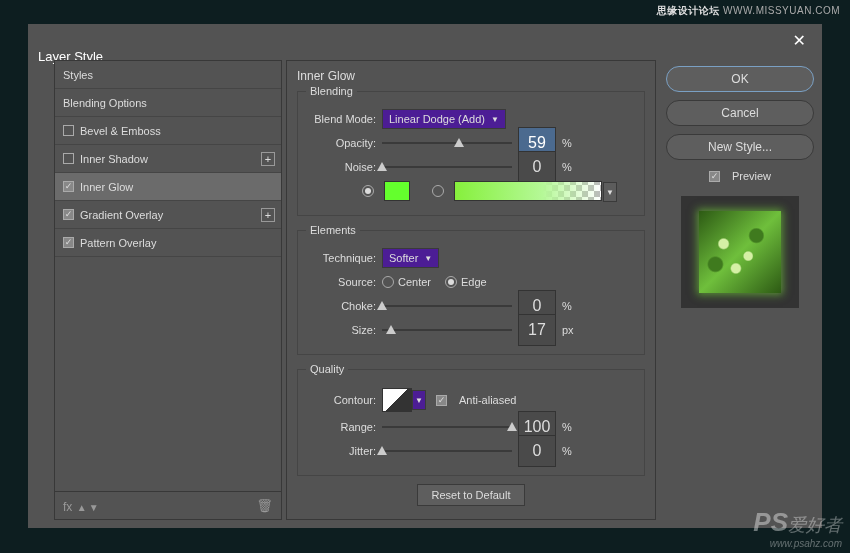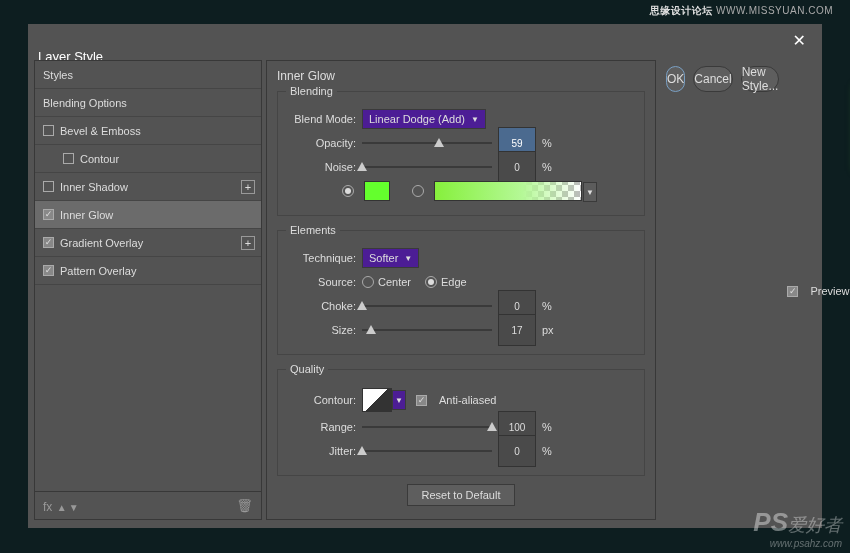--- a/index.html
+++ b/index.html
@@ -1,25 +1,25 @@
 <!DOCTYPE html>
 <html><head>
 <meta charset="utf-8">
 <style>
 * { box-sizing: border-box; margin: 0; padding: 0; font-family: "Segoe UI", Tahoma, sans-serif; }
 body { background: #0d1e20; width: 850px; height: 553px; overflow: hidden; position: relative; }
-.watermark-top { position: absolute; top: 4px; right: 17px; color: #aaa; font-size: 10px; letter-spacing: 0.5px; }
+.watermark-top { position: absolute; top: 4px; right: 10px; color: #aaa; font-size: 10px; letter-spacing: 0.5px; }
 .watermark-top b { color: #ddd; font-weight: bold; }
 .watermark-bottom { position: absolute; bottom: 4px; right: 8px; color: rgba(255,255,255,0.35); font-size: 18px; font-style: italic; font-weight: 300; }
 .watermark-bottom .ps { font-size: 26px; font-weight: bold; font-style: italic; color: rgba(255,255,255,0.4); }
 .dialog { position: absolute; top: 24px; left: 28px; width: 794px; height: 504px; background: #535353; display: flex; flex-direction: column; }
 .titlebar { height: 32px; display: flex; align-items: center; justify-content: space-between; padding: 0 10px; background: #535353; }
 .titlebar-title { color: #fff; font-size: 13px; margin-top: 32px; }
 .close-x { color: #fff; font-size: 16px; cursor: pointer; padding: 4px 6px; }
-.body { flex: 1; display: flex; padding: 4px 6px 8px 6px; gap: 4px; }
+.body { flex: 1; display: flex; padding: 4px 6px 8px 6px; gap: 4px; margin-left: 20px; }
 .sidebar { width: 228px; display: flex; flex-direction: column; }
 .sidebar-list { border: 1px solid #383838; background: #535353; flex: 1; }
 .side-item { height: 28px; display: flex; align-items: center; padding: 0 8px; border-bottom: 1px solid #454545; color: #ddd; font-size: 11px; cursor: pointer; position: relative; }
 .side-item.sub { padding-left: 28px; }
 .side-item.selected { background: #6b6b6b; }
 .chk { width: 11px; height: 11px; border: 1px solid #aaa; margin-right: 6px; display: inline-flex; align-items: center; justify-content: center; font-size: 9px; color: #ddd; line-height: 1; }
 .chk.filled { background: #888; }
 .plus-box { position: absolute; right: 6px; width: 14px; height: 14px; border: 1px solid #999; display: flex; align-items: center; justify-content: center; font-size: 11px; color: #ddd; }
 .sidebar-footer { height: 28px; border: 1px solid #383838; border-top: none; display: flex; align-items: center; justify-content: space-between; padding: 0 8px; color: #999; }
 .sidebar-footer .fx { font-size: 12px; }
@@ -29,32 +29,32 @@
 .section-title { font-size: 12px; color: #ddd; margin-bottom: 2px; }
 fieldset { border: 1px solid #454545; padding: 8px 8px 10px 8px; margin-bottom: 8px; }
 legend { font-size: 11px; color: #ddd; padding: 0 4px; }
 .row { display: flex; align-items: center; margin: 4px 0; height: 20px; }
 .lbl { width: 76px; text-align: right; padding-right: 6px; color: #ddd; }
 .select { background: #4c1d95; border: 1px solid #3a3a3a; color: #ddd; height: 20px; padding: 1px 6px; display: inline-flex; align-items: center; gap: 6px; font-size: 11px; }
 .select .caret { font-size: 8px; }
 .slider { position: relative; height: 14px; display: inline-flex; align-items: center; }
 .track { height: 2px; background: #3a3a3a; width: 100%; }
 .thumb { position: absolute; width: 0; height: 0; border-left: 5px solid transparent; border-right: 5px solid transparent; border-bottom: 9px solid #ccc; top: 2px; transform: translateX(-50%); }
-.num { width: 38px; height: 32px; background: #4a4a4a; border: 1px solid #333; color: #ddd; text-align: center; font-size: 10px; display: inline-flex; align-items: center; justify-content: center; margin-left: 6px; }
+.num { width: 38px; height: 32px; background: #4a4a4a; border: 1px solid #333; color: #ddd; text-align: center; font-size: 16px; display: inline-flex; align-items: center; justify-content: center; margin-left: 6px; }
 .num.sel { background: #4b6a8f; color: #fff; }
 .unit { margin-left: 6px; color: #ddd; }
 .radio { width: 12px; height: 12px; border-radius: 50%; border: 1px solid #aaa; margin-right: 4px; display: inline-flex; align-items: center; justify-content: center; }
 .radio.on::after { content: ""; width: 6px; height: 6px; background: #ddd; border-radius: 50%; }
 .color-sw { width: 26px; height: 20px; border: 1px solid #333; }
 .grad { width: 148px; height: 20px; border: 1px solid #333; background: linear-gradient(90deg, #86f03c 0%, #b5f897 60%, rgba(255,255,255,0) 100%), repeating-conic-gradient(#bbb 0 25%, #fff 0 50%) 50%/12px 12px; position: relative; }
 .grad .caret-box { position: absolute; right: -16px; top: 0; width: 14px; height: 20px; background: #5c5c5c; border: 1px solid #3a3a3a; display: flex; align-items: center; justify-content: center; font-size: 8px; color: #ddd; }
 .contour-sw { width: 30px; height: 24px; border: 1px solid #333; background: linear-gradient(135deg, #fff 0 50%, #333 50% 100%); }
 .btn { background: #5e5e5e; border: 1px solid #3a3a3a; color: #ddd; height: 22px; padding: 0 14px; font-size: 11px; display: inline-flex; align-items: center; cursor: pointer; }
 .btns-row { display: flex; gap: 6px; justify-content: center; margin-top: 4px; }
-.right { width: 156px; padding: 6px 2px 6px 6px; display: flex; flex-direction: row; gap: 8px; align-items: stretch; }
+.right { width: 156px; padding: 6px 2px 6px 6px; display: flex; flex-direction: column; gap: 8px; align-items: stretch; }
 .pill { height: 26px; border: 1px solid #3a3a3a; border-radius: 13px; background: #5e5e5e; color: #ddd; font-size: 12px; display: flex; align-items: center; justify-content: center; cursor: pointer; }
 .pill.primary { border-color: #7aa0c4; }
 .preview-row { display: flex; align-items: center; gap: 6px; justify-content: center; color: #ddd; font-size: 11px; margin-top: 2px; }
 .preview-box { width: 118px; height: 112px; background: #333; margin: 6px auto 0; display: flex; align-items: center; justify-content: center; }
 .preview-img { width: 82px; height: 82px; background:
   radial-gradient(circle at 30% 40%, #d5f0a5 0 6%, transparent 8%),
   radial-gradient(circle at 60% 55%, #d5f0a5 0 6%, transparent 8%),
   radial-gradient(circle at 45% 70%, #d5f0a5 0 6%, transparent 8%),
   radial-gradient(circle at 70% 30%, #3f7a1e 0 8%, transparent 10%),
   radial-gradient(circle at 20% 65%, #3f7a1e 0 8%, transparent 10%),
@@ -79,24 +79,20 @@
         <div class="side-item">
             <span>Styles</span>
           </div>
         <div class="side-item">
             <span>Blending Options</span>
           </div>
         <div class="side-item">
             <span class="chk"></span>
             <span>Bevel &amp; Emboss</span>
           </div>
-        <div class="side-item sub">
-            <span class="chk"></span>
-            <span>Contour</span>
-          </div>
         <div class="side-item">
             <span class="chk"></span>
             <span>Inner Shadow</span>
             <span class="plus-box">+</span>
           </div>
         <div class="side-item selected">
             <span class="chk filled">✓</span>
             <span>Inner Glow</span>
           </div>
         <div class="side-item">

